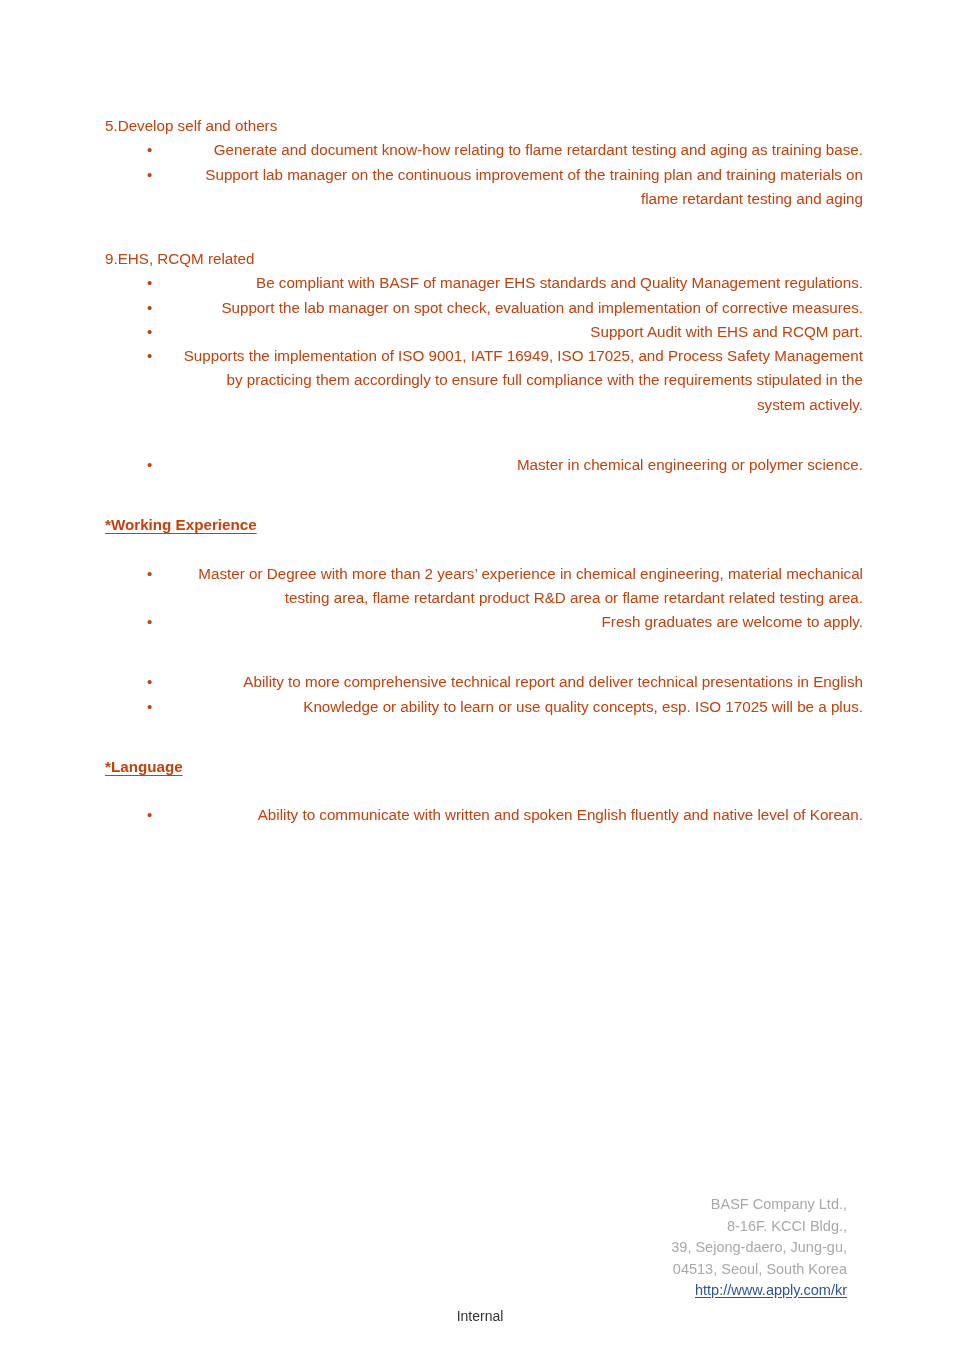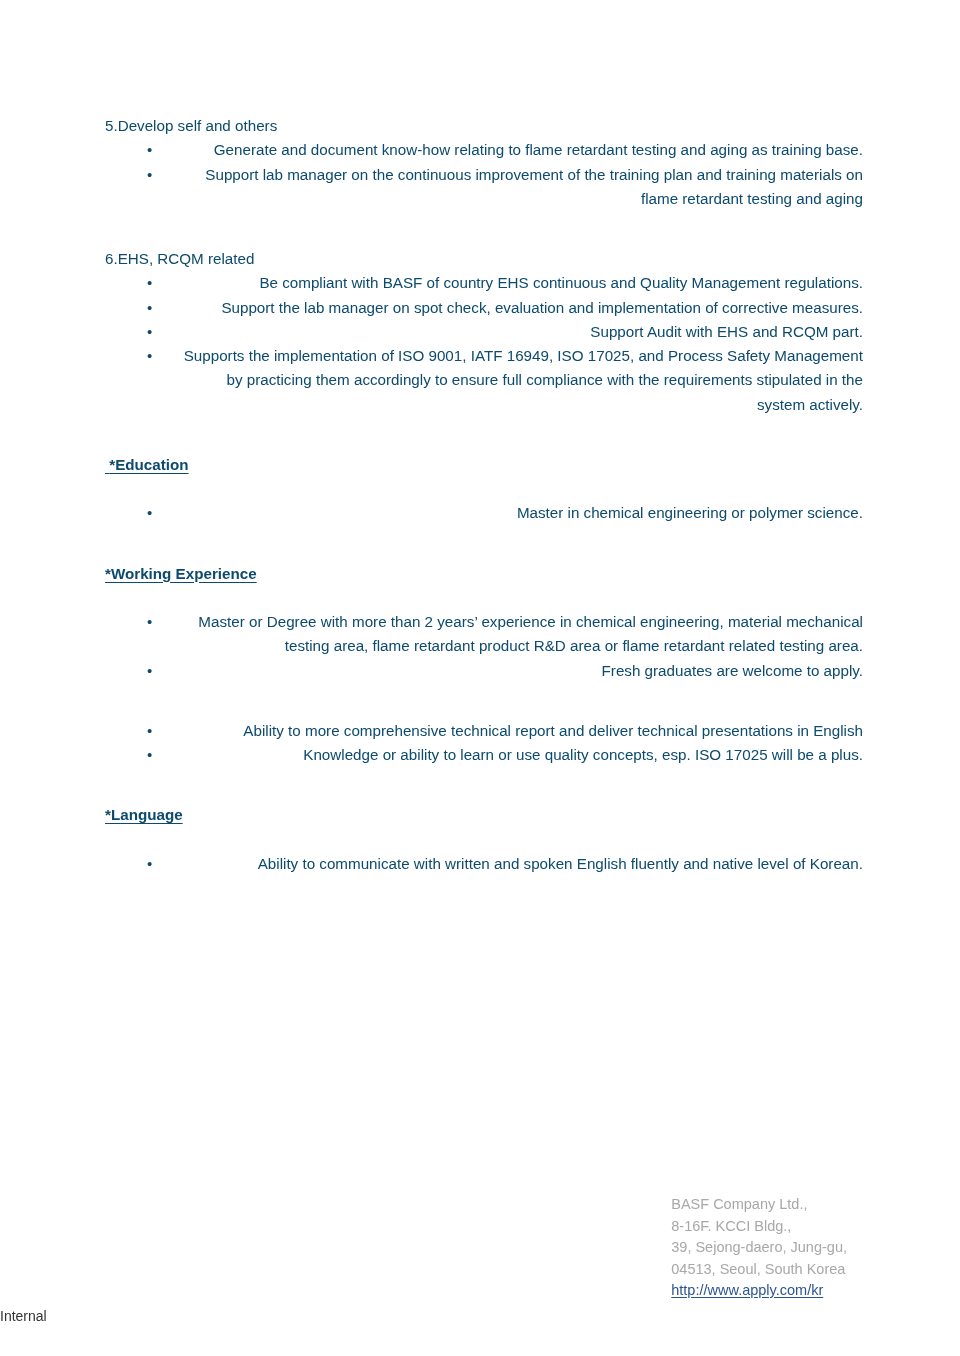--- a/index.html
+++ b/index.html
@@ -16,21 +16,21 @@
     inset: 0;
     background: #ffffff;
   }
   .doc-body {
     position: absolute;
     left: 105px;
     top: 114px;
     width: 758px;
     font-size: 15.2px;
     line-height: 24.25px;
-    color: #0c4a6e;
+    color: #c2410c;
   }
   .doc-section { margin-bottom: 36px; }
   .doc-section:last-child { margin-bottom: 0; }
   .section-title {
     white-space: pre-wrap;
     font-weight: normal;
   }
   .section-title.starred {
     font-weight: bold;
     text-decoration: underline;
@@ -51,66 +51,66 @@
     content: "\2022";
     position: absolute;
     left: 42px;
     top: 0;
     font-size: 15px;
   }
   .footer-address {
     position: absolute;
     top: 1194px;
     right: 113px;
+    text-align: right;
     font-size: 14.5px;
     line-height: 21.5px;
     color: #a8a8a8;
   }
   .footer-address .addr-line { display: block; }
   .footer-address a {
     display: inline-block;
     color: #2d5492;
     text-decoration: underline;
     text-underline-offset: 2px;
     cursor: pointer;
   }
   .classification {
     position: absolute;
     top: 1308px;
     left: 0;
     width: 100%;
-    text-align: left;
+    text-align: center;
     font-size: 14px;
     color: #333333;
   }
 </style>
 </head>
 <body>
 
 <div class="page">
 
   <div class="doc-body" id="sections-container">
       <section class="doc-section">
         <div class="section-title">5.Develop self and others</div>
         <ul class="bullets">
           <li>Generate and document know-how relating to flame retardant testing and aging as training base.</li>
           <li>Support lab manager on the continuous improvement of the training plan and training materials on flame retardant testing and aging</li>
         </ul>
       </section>
       <section class="doc-section">
-        <div class="section-title">6.EHS, RCQM related</div>
+        <div class="section-title">9.EHS, RCQM related</div>
         <ul class="bullets">
-          <li>Be compliant with BASF of country EHS continuous and Quality Management regulations.</li>
+          <li>Be compliant with BASF of manager EHS standards and Quality Management regulations.</li>
           <li>Support the lab manager on spot check, evaluation and implementation of corrective measures.</li>
           <li>Support Audit with EHS and RCQM part.</li>
           <li>Supports the implementation of ISO 9001, IATF 16949, ISO 17025, and Process Safety Management by practicing them accordingly to ensure full compliance with the requirements stipulated in the system actively.</li>
         </ul>
       </section>
       <section class="doc-section">
-        <div class="section-title starred"> *Education</div>
         <ul class="bullets">
           <li>Master in chemical engineering or polymer science.</li>
         </ul>
       </section>
       <section class="doc-section">
         <div class="section-title starred">*Working Experience</div>
         <ul class="bullets">
           <li>Master or Degree with more than 2 years’ experience in chemical engineering, material mechanical testing area, flame retardant product R&amp;D area or flame retardant related testing area.</li>
           <li>Fresh graduates are welcome to apply.</li>
         </ul>

